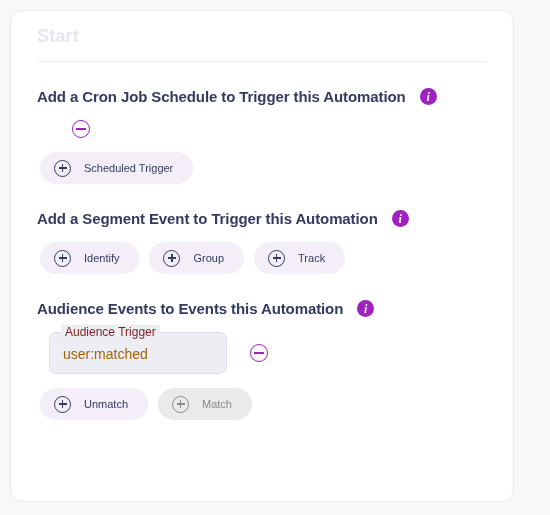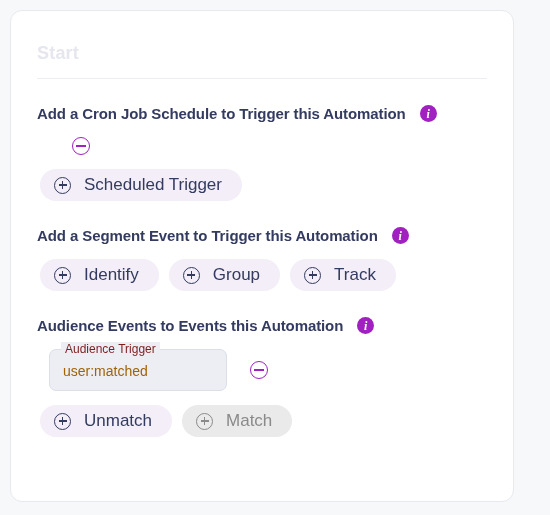--- a/index.html
+++ b/index.html
@@ -19,21 +19,21 @@
 
   .card {
     position: absolute;
     left: 10px;
     top: 10px;
     width: 504px;
     height: 492px;
     background: #ffffff;
     border: 1px solid #e8e9ee;
     border-radius: 12px;
-    padding: 25px 26px 0 26px;
+    padding: 8px 26px 0 26px;
   }
 
   .start-title {
     font-size: 18px;
     font-weight: bold;
     color: #e6e6ee;
     letter-spacing: 0.2px;
     margin: 6px 0 0 0;
     line-height: 22px;
   }
@@ -162,21 +162,21 @@
     border: none;
     margin-right: 10px;
     cursor: pointer;
     font-family: "Liberation Sans", sans-serif;
   }
   .chip.disabled {
     background: #eaeaea;
     cursor: default;
   }
   .chip-label {
-    font-size: 17px;
+    font-size: 11px;
     color: #343b60;
     margin-left: 13px;
     line-height: 16px;
     white-space: nowrap;
   }
   .chip.disabled .chip-label { color: #8a8a8a; }
 
   .plus-icon {
     width: 17px;
     height: 17px;

